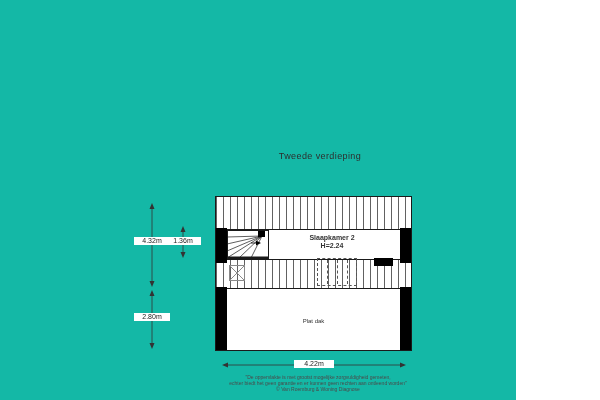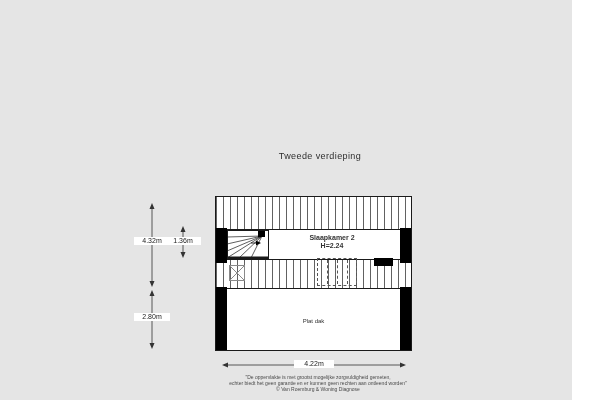--- a/index.html
+++ b/index.html
@@ -1,17 +1,17 @@
 <!DOCTYPE html>
 <html><head>
 <meta charset="utf-8">
 <style>
   html,body{margin:0;padding:0;background:#fff;}
   #canvas{
-    position:relative;width:572px;height:400px;background:#e5e5e5;
+    position:relative;width:516px;height:400px;background:#14b8a6;
     font-family:"Liberation Sans", sans-serif;color:#333;overflow:hidden;
   }
   .abs{position:absolute;}
   
   .plan-title{
     left:220px;top:151px;width:200px;text-align:center;
     font-size:9px;letter-spacing:0.4px;color:#2e2e2e;
   }
   
   .plan{

